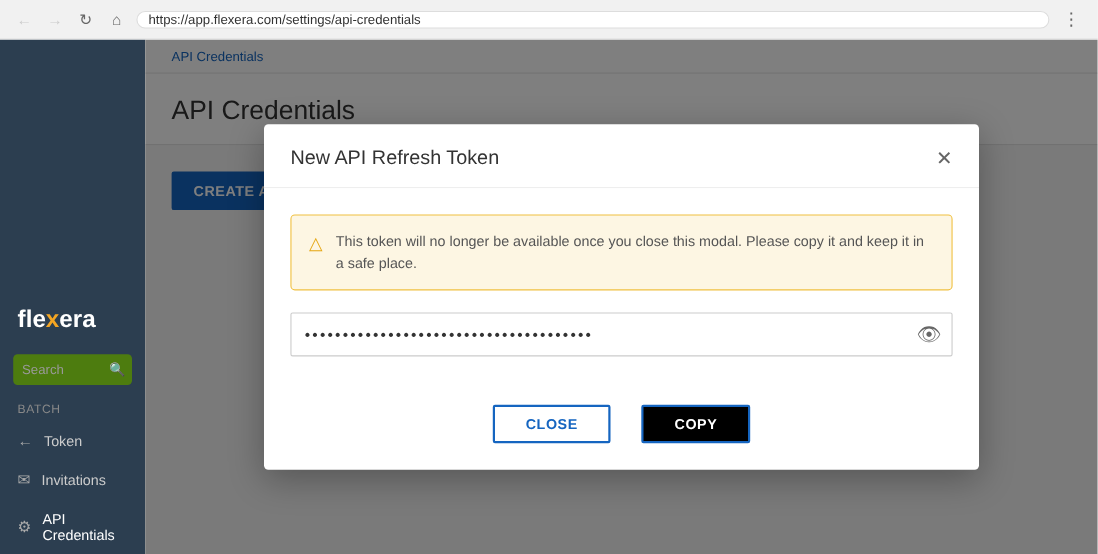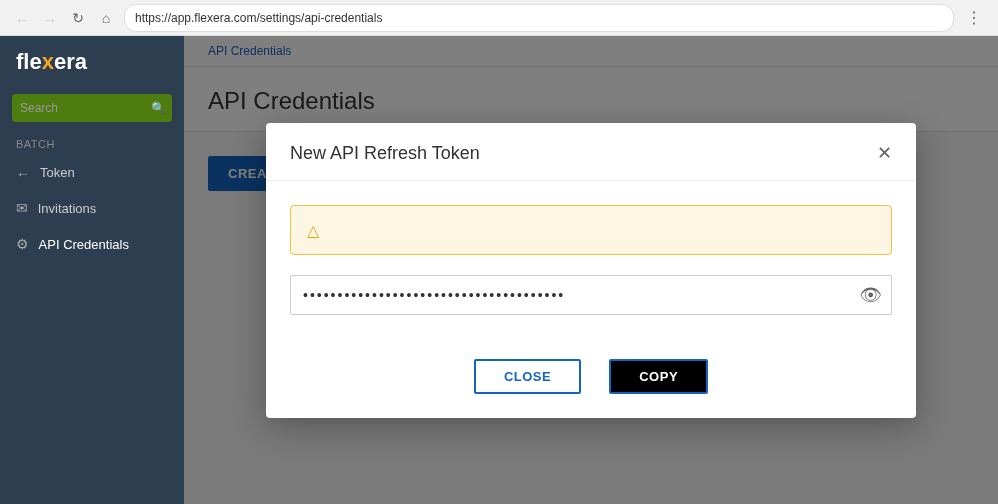--- a/index.html
+++ b/index.html
@@ -33,21 +33,21 @@
     }
     .browser-home-btn {
       width: 20px; height: 20px;
       border: none; background: none;
       cursor: pointer;
       color: #666;
       font-size: 14px;
     }
     .browser-url-bar {
       flex: 1;
-      height: 28px;
+      height: 16px;
       border: 1px solid #ddd;
       border-radius: 12px;
       padding: 0 10px;
       font-size: 12px;
       color: #333;
       background: #fff;
       outline: none;
     }
     .browser-menu-btn {
       width: 24px; height: 24px;
@@ -59,25 +59,26 @@
 
     
     .app-layout {
       display: flex;
       flex: 1;
       overflow: hidden;
     }
 
     
     .sidebar {
-      width: 184px;
+      width: 132px;
       background: #2c3e50;
       display: flex;
       flex-direction: column;
       flex-shrink: 0;
+      justify-content: flex-end;
     }
     .sidebar-logo {
       padding: 16px;
       height: 52px;
       display: flex;
       align-items: center;
     }
     .logo-text {
       font-size: 22px;
       font-weight: 700;
@@ -353,20 +354,21 @@
     <div class="overlay">
       <div class="modal">
         <div class="modal-header">
           <span class="modal-title">New API Refresh Token</span>
           <button class="modal-close-btn">✕</button>
         </div>
 
         <div class="modal-body">
           <div class="warning-box">
             <span class="warning-icon">△</span>
+            <span class="warning-text">This token will no longer be available once you close this modal. Please copy it and keep it in a safe place.</span>
           </div>
 
           <div class="token-field-wrapper">
             <input class="token-input" type="password" value="••••••••••••••••••••••••••••••••••••••" style="">
             <button class="eye-btn">
               <span>👁</span>
             </button>
           </div>
         </div>
 

